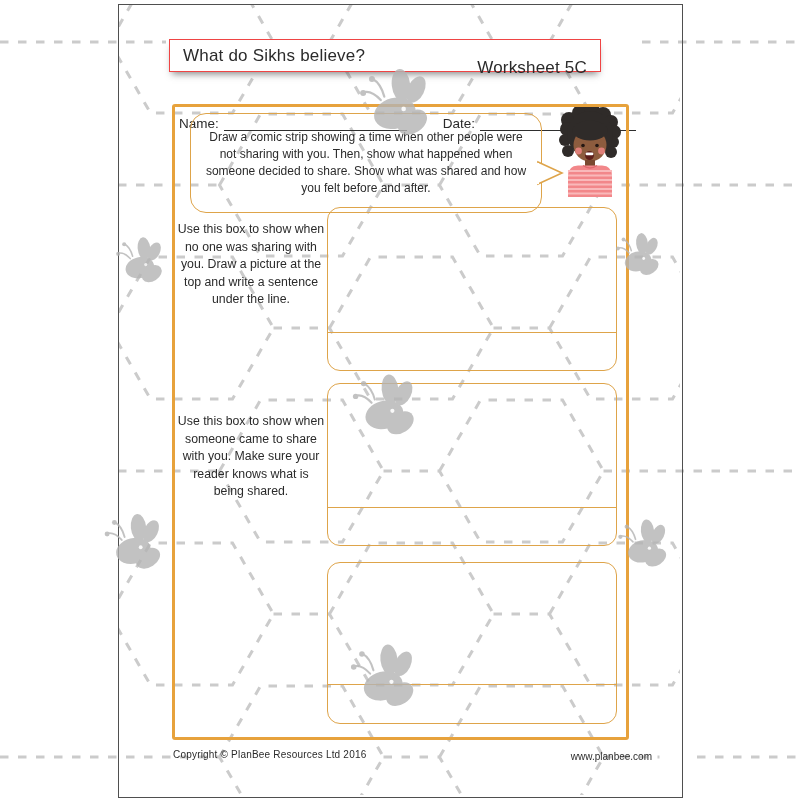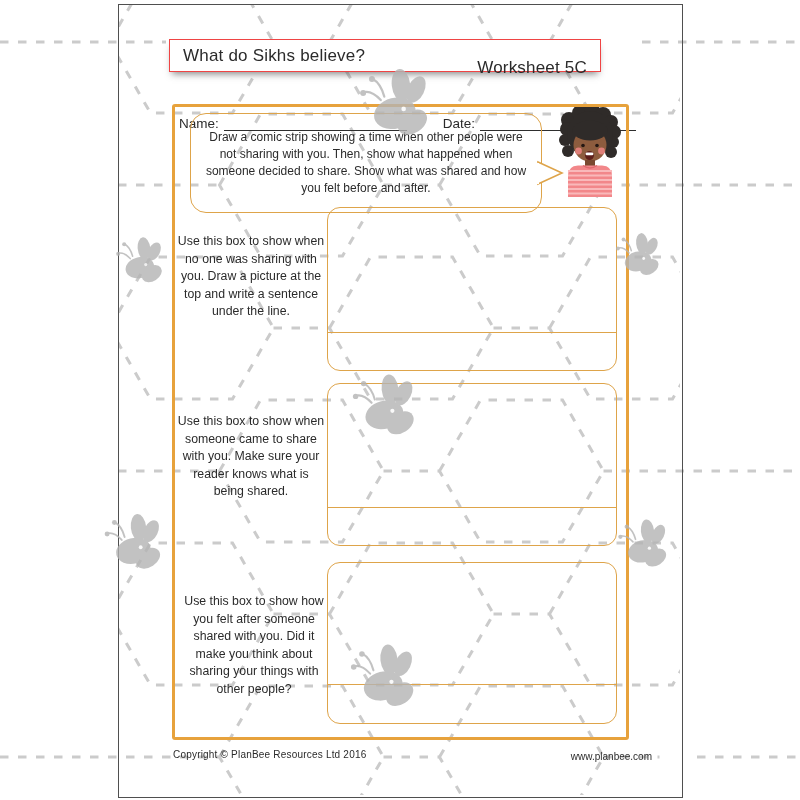--- a/index.html
+++ b/index.html
@@ -28,21 +28,21 @@
   
   .frame{position:absolute;left:53px;top:99px;width:457px;height:636px;
     border:3.5px solid var(--accent);border-radius:3px;box-sizing:border-box;}
   .bubble{position:absolute;left:15px;top:6px;width:352px;height:100px;border:1.6px solid var(--thin);
     border-radius:16px;display:flex;align-items:center;justify-content:center;
     text-align:center;font-size:12px;line-height:17px;padding:4px 10px;box-sizing:border-box;}
   .tail{position:absolute;left:361px;top:53px;}
   .character{position:absolute;left:377px;top:0px;}
   .sec-label{position:absolute;left:2px;width:148px;text-align:center;
     font-size:12.3px;line-height:17.5px;}
-  .lab1{top:126px;} .lab2{top:306px;text-align:center;} .lab3{top:486px;width:154px;}
+  .lab1{top:114px;} .lab2{top:306px;text-align:center;} .lab3{top:486px;width:154px;}
   .draw-box{position:absolute;left:152px;width:290px;border:1.7px solid var(--thin);
     border-radius:13px;box-sizing:border-box;background:transparent;}
   .box1{top:100px;height:164px;} .box2{top:276px;height:163px;} .box3{top:455px;height:162px;}
   .divider{position:absolute;left:0;right:0;border-top:1.7px solid var(--thin);}
   .div1{top:124px;} .div2{top:123px;} .div3{top:121px;}
   
   .copyright{position:absolute;left:54px;top:744px;font-size:10px;letter-spacing:.2px;}
   .website{position:absolute;right:30px;top:746px;font-size:10px;}
   
   .beesvg{position:absolute;left:0;top:0;z-index:3;pointer-events:none;}
@@ -161,21 +161,20 @@
       <div class="sec-label lab1">Use this box to show when no one was sharing with you. Draw a picture at the top and write a sentence under the line.</div>
       <div class="draw-box box1">
         <div class="divider div1"></div>
       </div>
 
       <div class="sec-label lab2">Use this box to show when someone came to share with you. Make sure your reader knows what is being shared.</div>
       <div class="draw-box box2">
         <div class="divider div2"></div>
       </div>
 
-      <div class="sec-label lab3">Use this box to show how you felt after someone shared with you. Did it make you think about sharing your things with other people?</div>
       <div class="draw-box box3">
         <div class="divider div3"></div>
       </div>
 
     </div>
 
     <div class="copyright">Copyright © PlanBee Resources Ltd 2016</div>
     <div class="website">www.planbee.com</div>
   </div>
 

